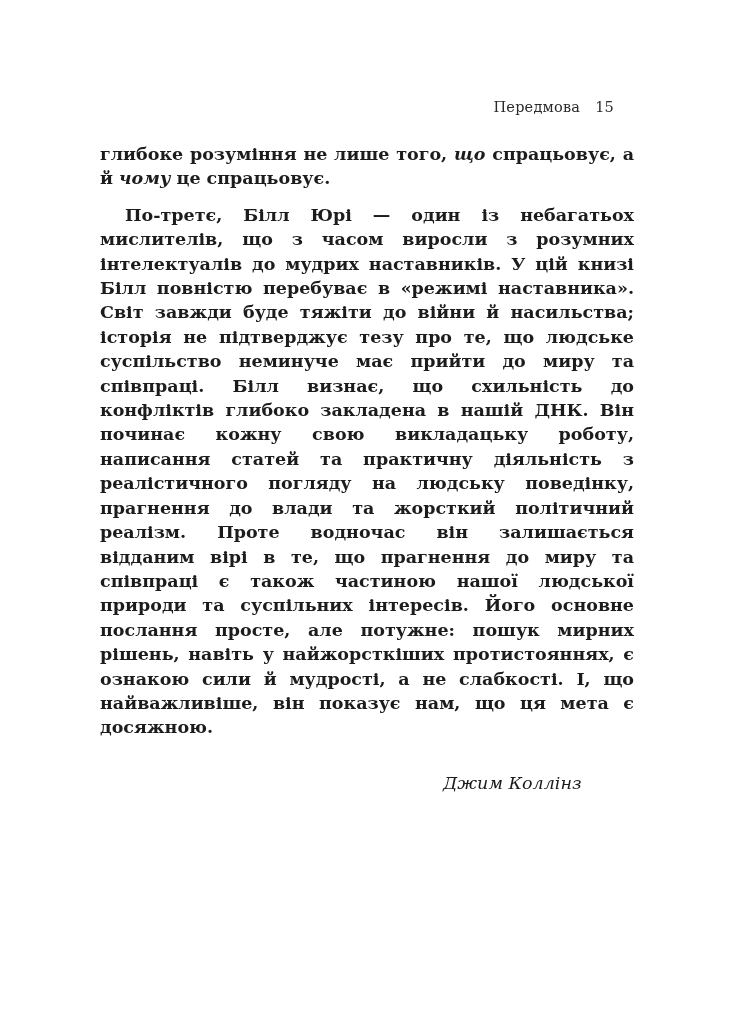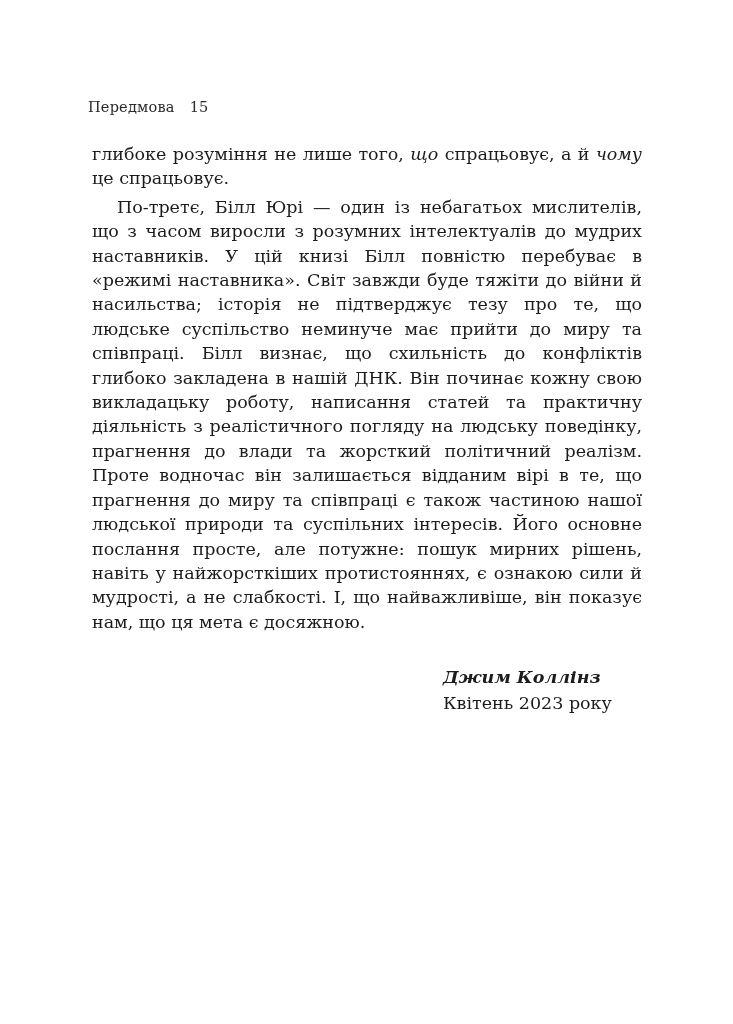--- a/index.html
+++ b/index.html
@@ -12,69 +12,68 @@
     width: 733px;
     height: 1024px;
     background: #ffffff;
     box-sizing: border-box;
     padding: 100px 87px 0 88px;
     font-family: "DejaVu Serif", serif;
     color: #1c1c1c;
     overflow: hidden;
   }
   .running-head {
-    text-align: left;
+    text-align: right;
     padding-right: 32px;
     font-size: 14.5px;
     line-height: 15px;
     color: #2a2a2a;
     margin-bottom: 27px;
     letter-spacing: 0.2px;
   }
   .running-head .pagenum {
     margin-left: 15px;
   }
   .body-text {
     font-size: 17.5px;
     line-height: 24.4px;
     text-align: justify;
   }
   .body-text p {
-    margin: 4px;
+    margin: 12px;
+    font-weight: bold;
   }
   .body-text p.indent {
     text-indent: 25px;
   }
   .body-text em {
     font-style: italic;
   }
   .signature {
     margin-top: 31px;
     padding-left: 355px;
     font-size: 17.5px;
     line-height: 25.5px;
     text-align: left;
   }
   .sig-name {
     font-style: italic;
-    font-weight: bold;
   }
 </style>
 </head>
 <body>
 
 <div class="page">
 
   <div class="running-head">
     <span>Передмова</span><span class="pagenum">15</span>
   </div>
 
   <div class="body-text">
       <p><span>глибоке розуміння не лише того, </span><em>що</em><span> спрацьовує, а й </span><em>чому</em><span> це спрацьовує.</span></p>
       <p class="indent"><span>По-третє, Білл Юрі — один із небагатьох мислителів, що з часом виросли з розумних інтелектуалів до мудрих наставників. У цій книзі Білл повністю перебуває в «режимі наставника». Світ завжди буде тяжіти до війни й насильства; історія не підтверджує тезу про те, що людське суспільство неминуче має прийти до миру та співпраці. Білл визнає, що схильність до конфліктів глибоко закладена в нашій ДНК. Він починає кожну свою викладацьку роботу, написання статей та практичну діяльність з реалістичного погляду на людську поведінку, прагнення до влади та жорсткий політичний реалізм. Проте водночас він залишається відданим вірі в те, що прагнення до миру та співпраці є також частиною нашої людської природи та суспільних інтересів. Його основне послання просте, але потужне: пошук мирних рішень, навіть у найжорсткіших протистояннях, є ознакою сили й мудрості, а не слабкості. І, що найважливіше, він показує нам, що ця мета є досяжною.</span></p>
     </div>
 
   <div class="signature">
     <div class="sig-name">Джим Коллінз</div>
-    <div>Квітень 2023 року</div>
   </div>
 
 </div>
 
 </body></html>

